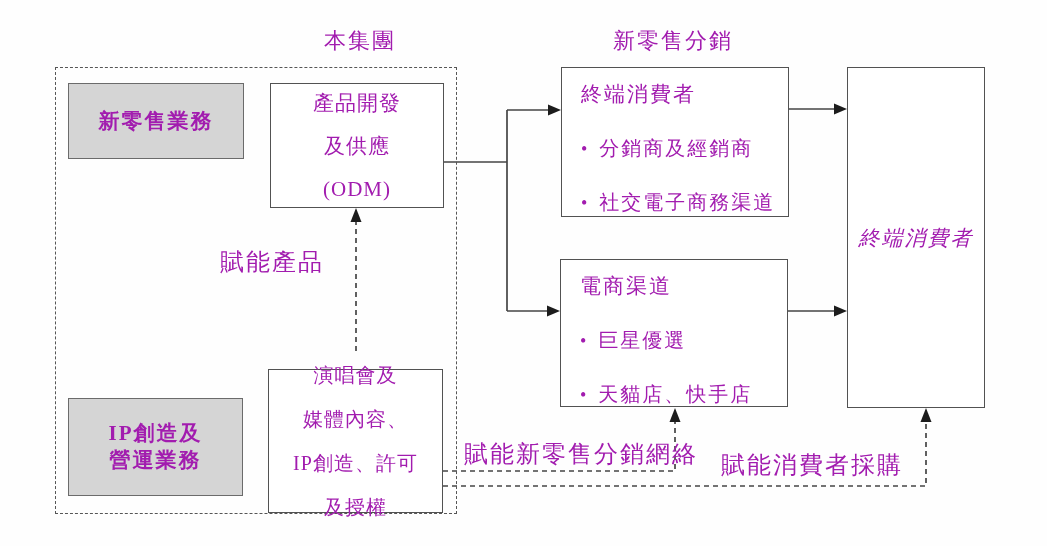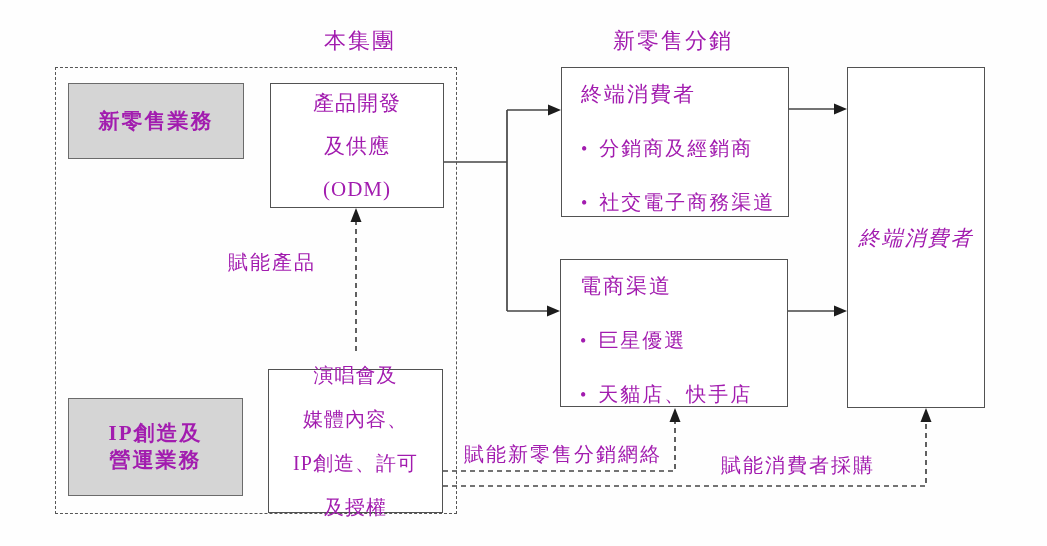--- a/index.html
+++ b/index.html
@@ -76,21 +76,21 @@
     align-items: baseline;
     padding-left: 19px;
     margin-top: 27px;
   }
   .bullet-row .bullet {
     margin-right: 10px;
     font-size: 18px;
   }
   .flow-label {
     position: absolute;
-    font-size: 20px;
+    font-size: 24px;
     letter-spacing: 2px;
     z-index: 2;
     white-space: nowrap;
     text-align: center;
     line-height: 26px;
   }
 </style>
 </head>
 <body>
 

